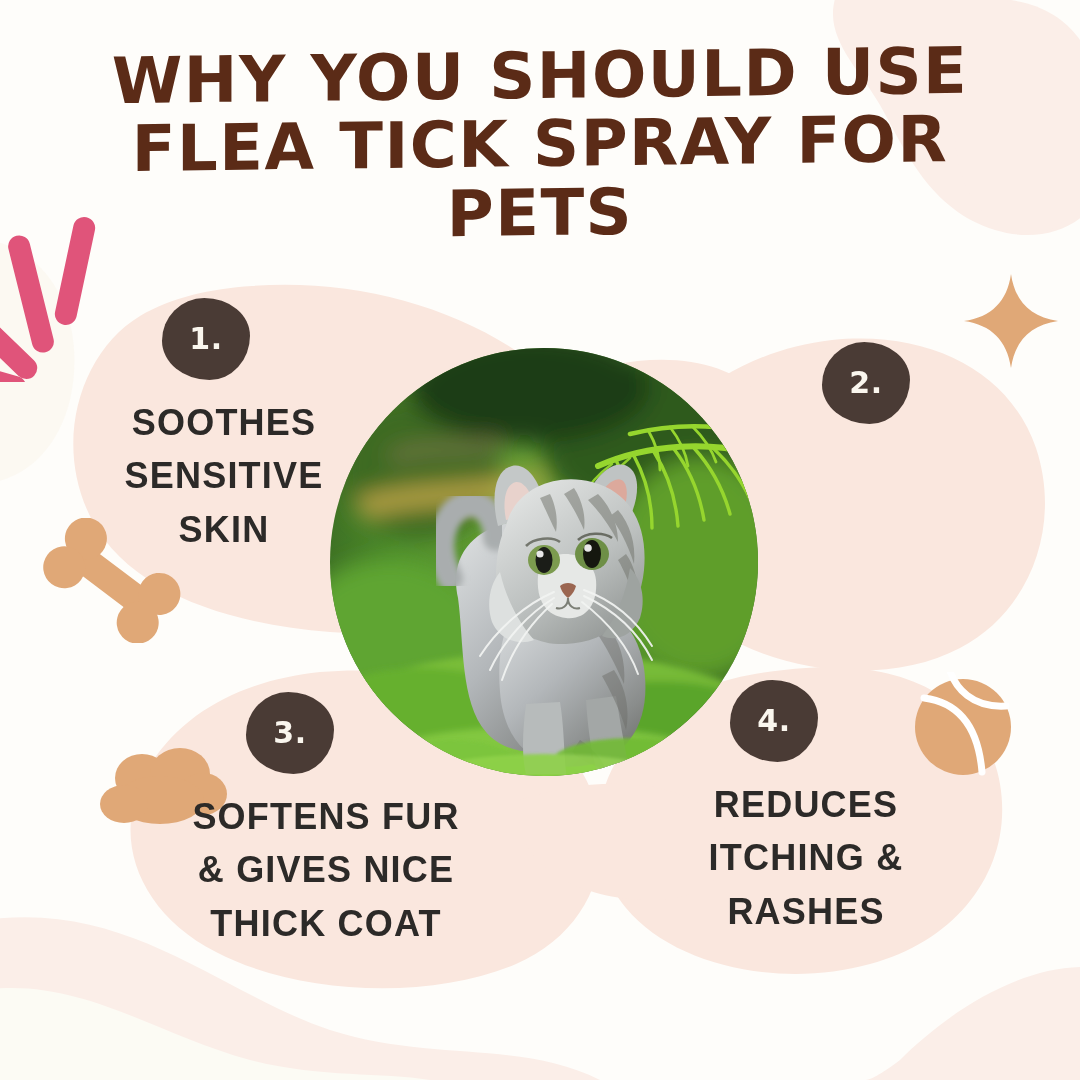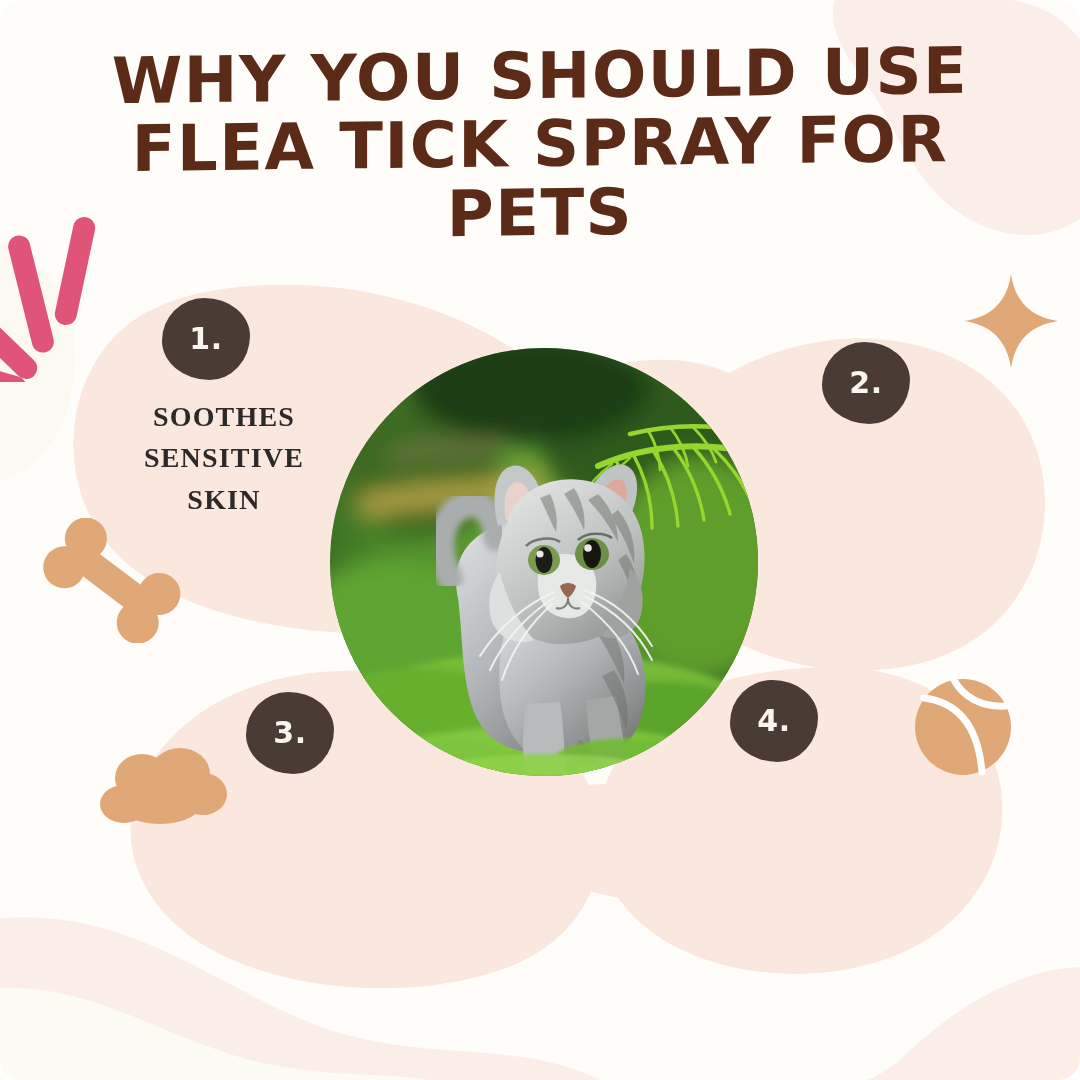--- a/index.html
+++ b/index.html
@@ -7,21 +7,20 @@
     padding: 0;
     background: #ffffff;
   }
   #poster {
     position: relative;
     width: 1080px;
     height: 1080px;
     overflow: hidden;
     background: #FCFBF4;
     font-family: "DejaVu Sans", sans-serif;
-    border-radius: 22px;
   }
 
   
   .bg-layer {
     position: absolute;
     inset: 0;
     width: 1080px;
     height: 1080px;
   }
 
@@ -83,23 +82,23 @@
   .badge-num {
     color: #FAF6EE;
     font-family: "DejaVu Sans", sans-serif;
     font-weight: 700;
     font-size: 30px;
     letter-spacing: 0.5px;
     transform: translateY(-1px);
   }
   .item-text {
     color: #2C2A28;
-    font-family: Liberation Serif, serif;
+    font-family: Liberation Sans, sans-serif;
     font-weight: 700;
-    font-size: 28px;
+    font-size: 36px;
     line-height: 1.48;
     letter-spacing: 1.2px;
     text-transform: uppercase;
     white-space: pre-line;
   }
 
   #item-1 { left: 96px;  top: 298px;  width: 256px; }
   #item-1 .badge { margin-left: 66px; margin-right: auto; }
   #item-2 { left: 778px; top: 342px;  width: 234px; }
   #item-2 .badge { margin-left: 44px; margin-right: auto; }
@@ -373,21 +372,27 @@
   <div class="item" id="item-2">
     <div class="badge">
       <span class="badge-num">2.</span>
     </div>
   </div>
 
   <div class="item" id="item-3">
     <div class="badge">
       <span class="badge-num">3.</span>
     </div>
+    <div class="item-text">SOFTENS FUR
+&amp; GIVES NICE
+THICK COAT</div>
   </div>
 
   <div class="item" id="item-4">
     <div class="badge">
       <span class="badge-num">4.</span>
     </div>
+    <div class="item-text">REDUCES
+ITCHING &amp;
+RASHES</div>
   </div>
 
 </div>
 
 </body></html>

